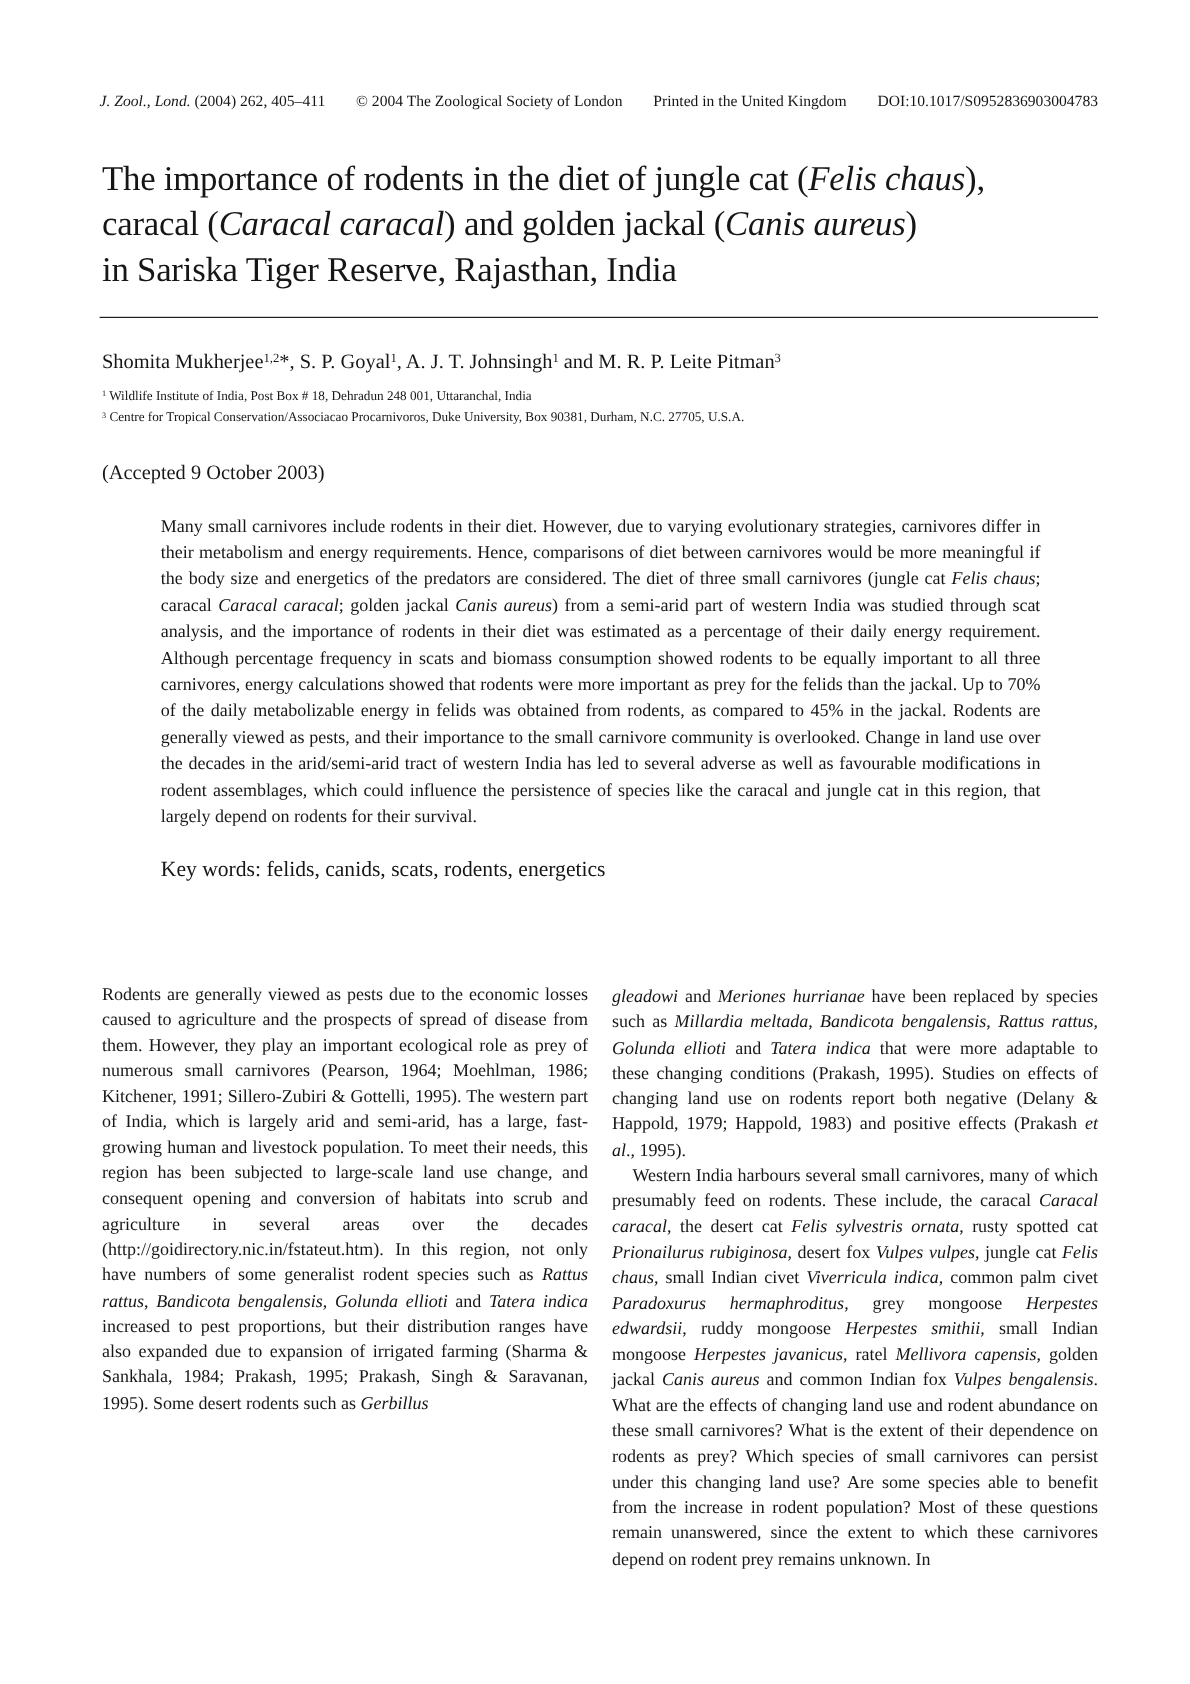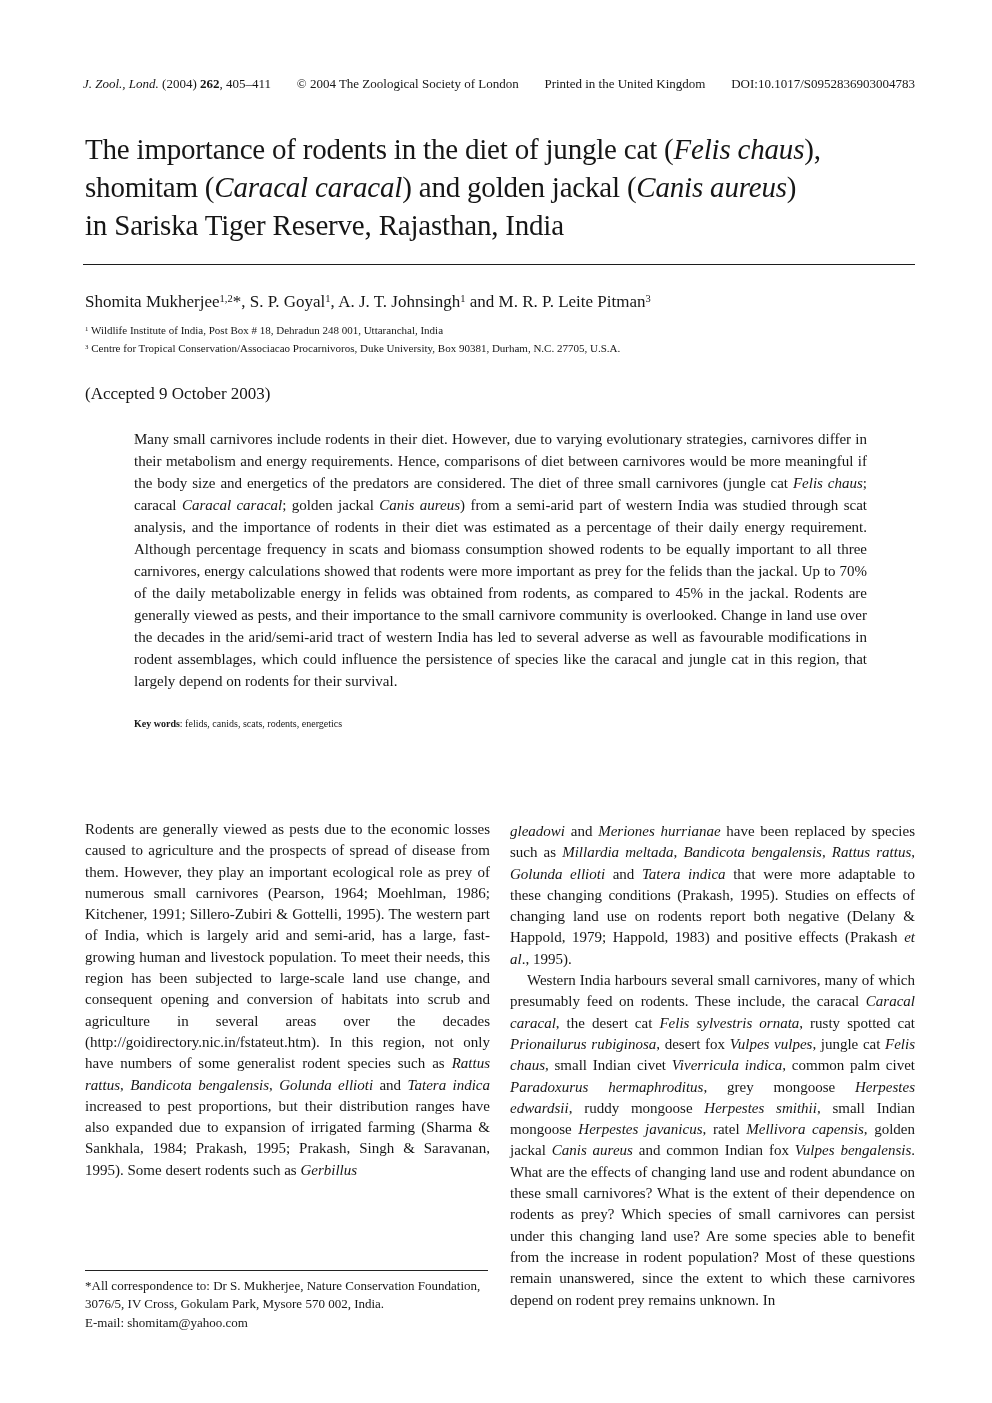--- a/index.html
+++ b/index.html
@@ -59,21 +59,21 @@
     margin: 0 0 3px 0;
     font-size: 14.5px; font-weight: 700;
   }
   .abstract-body {
     margin: 0;
     font-size: 15px; line-height: 22px;
     text-align: justify;
   }
   .keywords {
     margin: 21px 0 0 0;
-    font-size: 10px; line-height: 22px;
+    font-size: 18px; line-height: 22px;
   }
   
   .columns {
     position: absolute;
     left: 85px; top: 819px; width: 830px;
     display: flex; gap: 20px;
   }
   .col { width: 405px; }
   .intro-heading {
     margin: 0 0 17px 0;
@@ -88,38 +88,38 @@
   .col-right { padding-top: 2px; }
   
   .footnote {
     position: absolute;
     left: 85px; top: 1270px; width: 403px;
   }
   .fn-rule { border-top: 1px solid #222; margin: 0 0 6px 0; width: 403px; }
   .fn-text { margin: 0; font-size: 13px; line-height: 18.3px; }
   
   .seg-i { font-style: italic; }
-  .seg-b { font-weight: 700; }
+  .seg-b { font-weight: 400; }
   .seg-sup { font-size: 62%; position: relative; top: -0.45em; }
 </style>
 </head>
 <body>
 
 <div class="page">
 
   <header class="jheader">
     <span><span class="seg-i">J. Zool., Lond.</span><span> (2004) </span><span class="seg-b">262</span><span>, 405–411</span></span>
     <span>© 2004 The Zoological Society of London</span>
     <span>Printed in the United Kingdom</span>
     <span>DOI:10.1017/S0952836903004783</span>
   </header>
 
   <h1 class="title">
     <span class="title-line"><span>The importance of rodents in the diet of jungle cat (</span><span class="seg-i">Felis chaus</span><span>),</span></span>
-    <span class="title-line"><span>shomitam (</span><span class="seg-i">Caracal caracal</span><span>) and golden jackal (</span><span class="seg-i">Canis aureus</span><span>)</span></span>
+    <span class="title-line"><span>caracal (</span><span class="seg-i">Caracal caracal</span><span>) and golden jackal (</span><span class="seg-i">Canis aureus</span><span>)</span></span>
     <span class="title-line"><span>in Sariska Tiger Reserve, Rajasthan, India</span></span>
   </h1>
 
   <div class="title-rule"></div>
 
   <div class="authors"><span>Shomita Mukherjee</span><span class="seg-sup">1,2</span><span>*, S. P. Goyal</span><span class="seg-sup">1</span><span>, A. J. T. Johnsingh</span><span class="seg-sup">1</span><span> and M. R. P. Leite Pitman</span><span class="seg-sup">3</span></div>
 
   <div class="affils">
     <span class="affil-line"><span class="seg-sup">1</span><span> Wildlife Institute of India, Post Box # 18, Dehradun 248 001, Uttaranchal, India</span></span>
     <span class="affil-line"><span class="seg-sup">3</span><span> Centre for Tropical Conservation/Associacao Procarnivoros, Duke University, Box 90381, Durham, N.C. 27705, U.S.A.</span></span>
@@ -135,19 +135,14 @@
   <section class="columns">
     <div class="col col-left">
       <p class="body-para"><span>Rodents are generally viewed as pests due to the economic losses caused to agriculture and the prospects of spread of disease from them. However, they play an important ecological role as prey of numerous small carnivores (Pearson, 1964; Moehlman, 1986; Kitchener, 1991; Sillero-Zubiri &amp; Gottelli, 1995). The western part of India, which is largely arid and semi-arid, has a large, fast-growing human and livestock population. To meet their needs, this region has been subjected to large-scale land use change, and consequent opening and conversion of habitats into scrub and agriculture in several areas over the decades (http://goidirectory.nic.in/fstateut.htm). In this region, not only have numbers of some generalist rodent species such as </span><span class="seg-i">Rattus rattus</span><span>, </span><span class="seg-i">Bandicota bengalensis</span><span>, </span><span class="seg-i">Golunda ellioti</span><span> and </span><span class="seg-i">Tatera indica</span><span> increased to pest proportions, but their distribution ranges have also expanded due to expansion of irrigated farming (Sharma &amp; Sankhala, 1984; Prakash, 1995; Prakash, Singh &amp; Saravanan, 1995). Some desert rodents such as </span><span class="seg-i">Gerbillus</span></p>
     </div>
     <div class="col col-right">
       <p class="body-para"><span class="seg-i">gleadowi</span><span> and </span><span class="seg-i">Meriones hurrianae</span><span> have been replaced by species such as </span><span class="seg-i">Millardia meltada</span><span>, </span><span class="seg-i">Bandicota bengalensis</span><span>, </span><span class="seg-i">Rattus rattus</span><span>, </span><span class="seg-i">Golunda ellioti</span><span> and </span><span class="seg-i">Tatera indica</span><span> that were more adaptable to these changing conditions (Prakash, 1995). Studies on effects of changing land use on rodents report both negative (Delany &amp; Happold, 1979; Happold, 1983) and positive effects (Prakash </span><span class="seg-i">et al</span><span>., 1995).</span></p>
       <p class="body-para para-indent"><span>Western India harbours several small carnivores, many of which presumably feed on rodents. These include, the caracal </span><span class="seg-i">Caracal caracal</span><span>, the desert cat </span><span class="seg-i">Felis sylvestris ornata</span><span>, rusty spotted cat </span><span class="seg-i">Prionailurus rubiginosa</span><span>, desert fox </span><span class="seg-i">Vulpes vulpes</span><span>, jungle cat </span><span class="seg-i">Felis chaus</span><span>, small Indian civet </span><span class="seg-i">Viverricula indica</span><span>, common palm civet </span><span class="seg-i">Paradoxurus hermaphroditus</span><span>, grey mongoose </span><span class="seg-i">Herpestes edwardsii</span><span>, ruddy mongoose </span><span class="seg-i">Herpestes smithii</span><span>, small Indian mongoose </span><span class="seg-i">Herpestes javanicus</span><span>, ratel </span><span class="seg-i">Mellivora capensis</span><span>, golden jackal </span><span class="seg-i">Canis aureus</span><span> and common Indian fox </span><span class="seg-i">Vulpes bengalensis</span><span>. What are the effects of changing land use and rodent abundance on these small carnivores? What is the extent of their dependence on rodents as prey? Which species of small carnivores can persist under this changing land use? Are some species able to benefit from the increase in rodent population? Most of these questions remain unanswered, since the extent to which these carnivores depend on rodent prey remains unknown. In</span></p>
     </div>
   </section>
 
-  <aside class="footnote">
-    <div class="fn-rule"></div>
-    <p class="fn-text">*All correspondence to: Dr S. Mukherjee, Nature Conservation Foundation, 3076/5, IV Cross, Gokulam Park, Mysore 570 002, India.</p>
-    <p class="fn-text">E-mail: shomitam@yahoo.com</p>
-  </aside>
 
 </div>
 
 </body></html>

